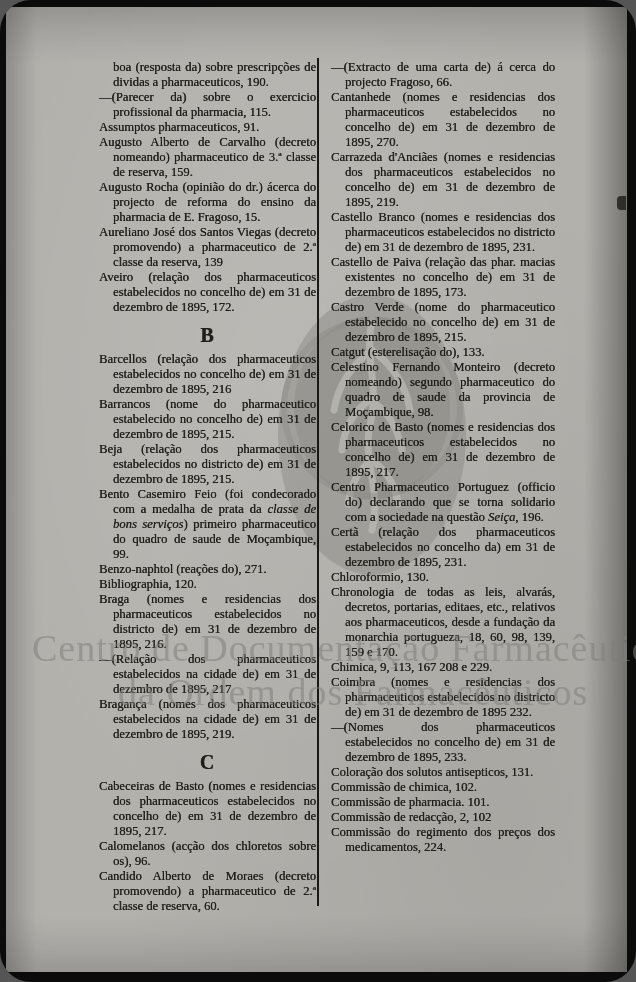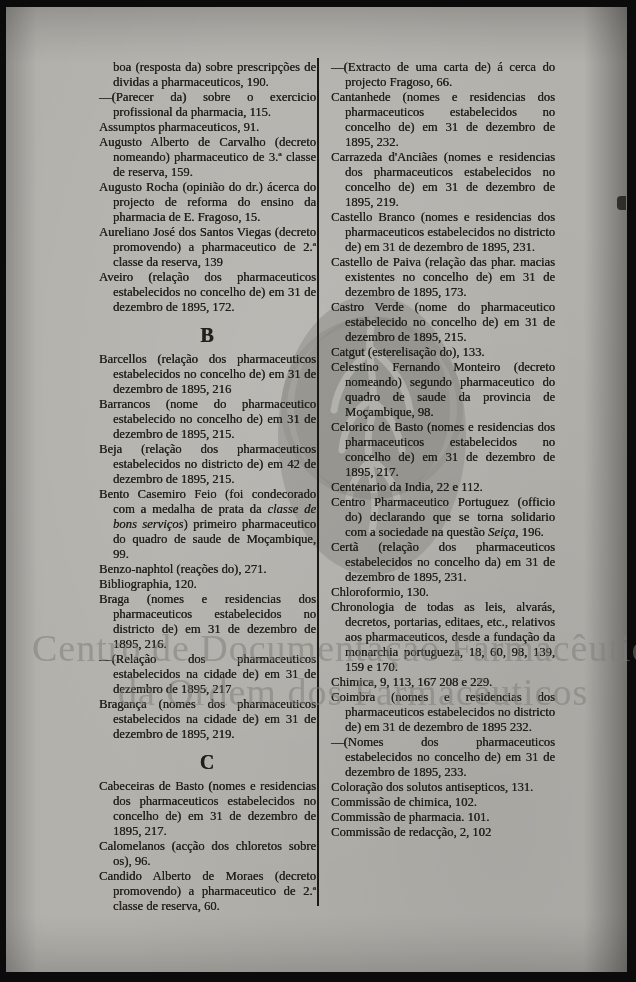--- a/index.html
+++ b/index.html
@@ -2,20 +2,21 @@
 <html><head>
 <meta charset="utf-8">
 <style>
   html,body{margin:0;padding:0;background:#555;}
   #screenshot{
     position:relative;
     width:636px;height:982px;
     background:#0b0b0b;
     overflow:hidden;
     font-family:"Liberation Serif", serif;
+    border-radius:31px;
   }
   #paper{
     position:absolute;
     left:6px;top:7px;width:621px;height:965px;
     background:
       radial-gradient(ellipse at 45% 38%, rgba(255,255,255,0.10), rgba(255,255,255,0) 62%),
       radial-gradient(ellipse at 80% 85%, rgba(0,0,0,0.06), rgba(0,0,0,0) 55%),
       linear-gradient(90deg, rgba(0,0,0,0.16), rgba(0,0,0,0) 5%, rgba(0,0,0,0) 93%, rgba(0,0,0,0.30)),
       linear-gradient(0deg, rgba(0,0,0,0.10), rgba(0,0,0,0) 6%, rgba(0,0,0,0) 94%, rgba(0,0,0,0.12)),
       #b3b1ac;
@@ -99,56 +100,56 @@
       <div class="entry cont"><span>boa (resposta da) sobre prescripções de dividas a pharmaceuticos, 190.</span></div>
       <div class="entry"><span>—(Parecer da) sobre o exercicio profissional da pharmacia, 115.</span></div>
       <div class="entry"><span>Assumptos pharmaceuticos, 91.</span></div>
       <div class="entry"><span>Augusto Alberto de Carvalho (decreto nomeando) pharmaceutico de 3.ª classe de reserva, 159.</span></div>
       <div class="entry"><span>Augusto Rocha (opinião do dr.) ácerca do projecto de reforma do ensino da pharmacia de E. Fragoso, 15.</span></div>
       <div class="entry"><span>Aureliano José dos Santos Viegas (decreto promovendo) a pharmaceutico de 2.ª classe da reserva, 139</span></div>
       <div class="entry"><span>Aveiro (relação dos pharmaceuticos estabelecidos no concelho de) em 31 de dezembro de 1895, 172.</span></div>
       <div class="sec-header"><span>B</span></div>
       <div class="entry"><span>Barcellos (relação dos pharmaceuticos estabelecidos no concelho de) em 31 de dezembro de 1895, 216</span></div>
       <div class="entry"><span>Barrancos (nome do pharmaceutico estabelecido no concelho de) em 31 de dezembro de 1895, 215.</span></div>
-      <div class="entry"><span>Beja (relação dos pharmaceuticos estabelecidos no districto de) em 42 de dezembro de 1895, 215.</span></div>
+      <div class="entry"><span>Beja (relação dos pharmaceuticos estabelecidos no districto de) em 31 de dezembro de 1895, 215.</span></div>
       <div class="entry"><span>Bento Casemiro Feio (foi condecorado com a medalha de prata da </span><span class="it">classe de bons serviços</span><span>) primeiro pharmaceutico do quadro de saude de Moçambique, 99.</span></div>
       <div class="entry"><span>Benzo-naphtol (reações do), 271.</span></div>
       <div class="entry"><span>Bibliographia, 120.</span></div>
       <div class="entry"><span>Braga (nomes e residencias dos pharmaceuticos estabelecidos no districto de) em 31 de dezembro de 1895, 216.</span></div>
       <div class="entry"><span>—(Relação dos pharmaceuticos estabelecidos na cidade de) em 31 de dezembro de 1895, 217</span></div>
       <div class="entry"><span>Bragança (nomes dos pharmaceuticos estabelecidos na cidade de) em 31 de dezembro de 1895, 219.</span></div>
       <div class="sec-header"><span>C</span></div>
       <div class="entry"><span>Cabeceiras de Basto (nomes e residencias dos pharmaceuticos estabelecidos no concelho de) em 31 de dezembro de 1895, 217.</span></div>
       <div class="entry"><span>Calomelanos (acção dos chloretos sobre os), 96.</span></div>
       <div class="entry"><span>Candido Alberto de Moraes (decreto promovendo) a pharmaceutico de 2.ª classe de reserva, 60.</span></div>
     </div>
 
   <div id="divider"></div>
 
   <div id="col-right" class="col">
       <div class="entry"><span>—(Extracto de uma carta de) á cerca do projecto Fragoso, 66.</span></div>
-      <div class="entry"><span>Cantanhede (nomes e residencias dos pharmaceuticos estabelecidos no concelho de) em 31 de dezembro de 1895, 232.</span></div>
+      <div class="entry"><span>Cantanhede (nomes e residencias dos pharmaceuticos estabelecidos no concelho de) em 31 de dezembro de 1895, 270.</span></div>
       <div class="entry"><span>Carrazeda d'Anciães (nomes e residencias dos pharmaceuticos estabelecidos no concelho de) em 31 de dezembro de 1895, 219.</span></div>
       <div class="entry"><span>Castello Branco (nomes e residencias dos pharmaceuticos estabelecidos no districto de) em 31 de dezembro de 1895, 231.</span></div>
       <div class="entry"><span>Castello de Paiva (relação das phar. macias existentes no concelho de) em 31 de dezembro de 1895, 173.</span></div>
       <div class="entry"><span>Castro Verde (nome do pharmaceutico estabelecido no concelho de) em 31 de dezembro de 1895, 215.</span></div>
       <div class="entry"><span>Catgut (esterelisação do), 133.</span></div>
       <div class="entry"><span>Celestino Fernando Monteiro (decreto nomeando) segundo pharmaceutico do quadro de saude da provincia de Moçambique, 98.</span></div>
       <div class="entry"><span>Celorico de Basto (nomes e residencias dos pharmaceuticos estabelecidos no concelho de) em 31 de dezembro de 1895, 217.</span></div>
-      <div class="entry"><span>Centenario da India, 22 e 112.</span></div>
       <div class="entry"><span>Centro Pharmaceutico Portuguez (officio do) declarando que se torna solidario com a sociedade na questão </span><span class="it">Seiça</span><span>, 196.</span></div>
       <div class="entry"><span>Certã (relação dos pharmaceuticos estabelecidos no concelho da) em 31 de dezembro de 1895, 231.</span></div>
       <div class="entry"><span>Chloroformio, 130.</span></div>
       <div class="entry"><span>Chronologia de todas as leis, alvarás, decretos, portarias, editaes, etc., relativos aos pharmaceuticos, desde a fundação da monarchia portugueza, 18, 60, 98, 139, 159 e 170.</span></div>
       <div class="entry"><span>Chimica, 9, 113, 167 208 e 229.</span></div>
       <div class="entry"><span>Coimbra (nomes e residencias dos pharmaceuticos estabelecidos no districto de) em 31 de dezembro de 1895 232.</span></div>
       <div class="entry"><span>—(Nomes dos pharmaceuticos estabelecidos no concelho de) em 31 de dezembro de 1895, 233.</span></div>
       <div class="entry"><span>Coloração dos solutos antisepticos, 131.</span></div>
       <div class="entry"><span>Commissão de chimica, 102.</span></div>
       <div class="entry"><span>Commissão de pharmacia. 101.</span></div>
       <div class="entry"><span>Commissão de redacção, 2, 102</span></div>
+      <div class="entry"><span>Commissão do regimento dos preços dos medicamentos, 224.</span></div>
     </div>
 
   <div id="wm1" class="wm-text">Centro de Documentação Farmacêutica</div>
   <div id="wm2" class="wm-text">da Ordem dos Farmacêuticos</div>
 
   <div id="speck"></div>
 </div>
 
 </body></html>

